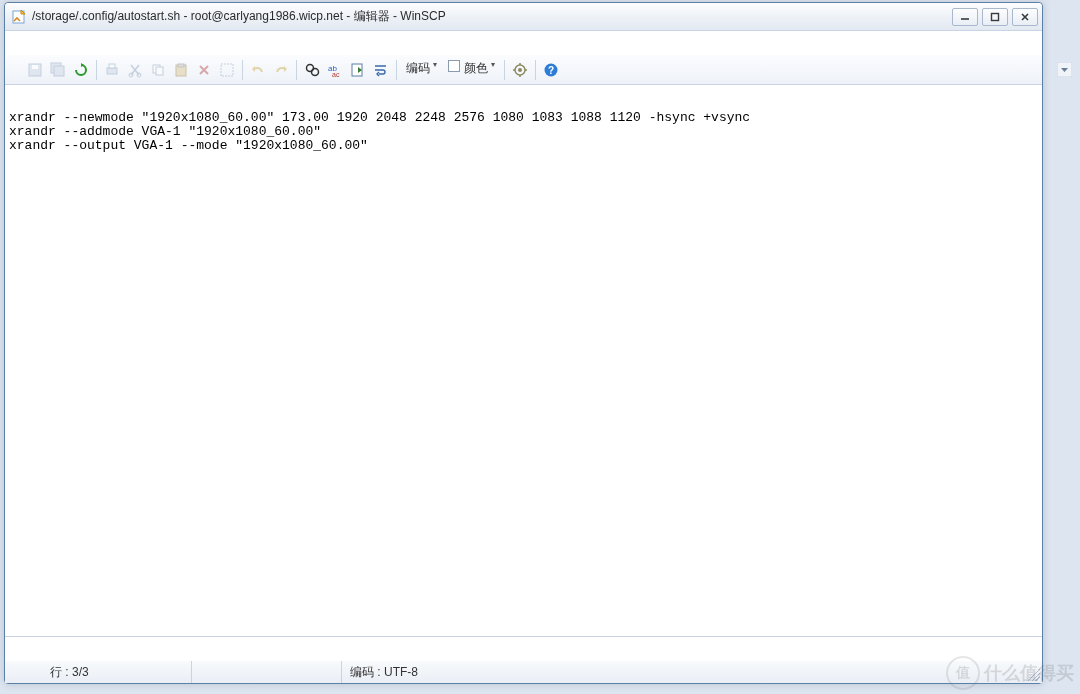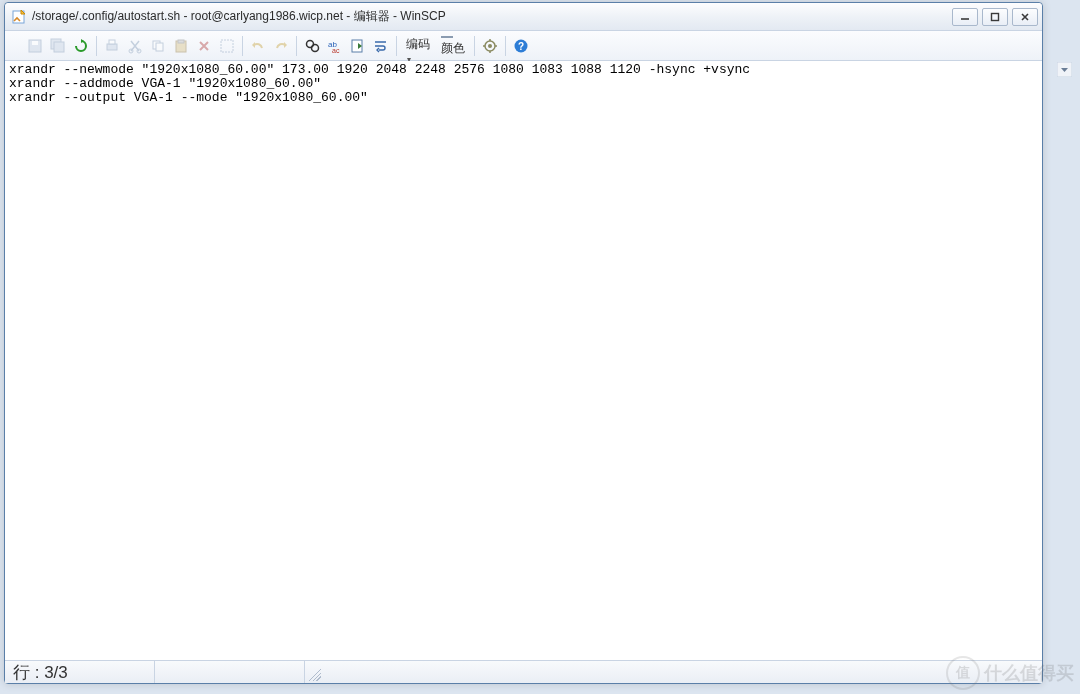--- a/index.html
+++ b/index.html
@@ -15,20 +15,21 @@
     .window {
       position: absolute;
       left: 4px; top: 2px;
       width: 1039px; height: 682px;
       background: #fff;
       border: 1px solid #5a7fa8;
       border-radius: 4px;
       box-shadow: 0 0 8px rgba(0,0,0,0.15);
       display: flex;
       flex-direction: column;
+      gap: 24px;
     }
     .titlebar {
       height: 28px;
       background: linear-gradient(#fdfdfe, #eef2f7 50%, #e3e9f2);
       border-bottom: 1px solid #c9d4e3;
       border-radius: 4px 4px 0 0;
       display: flex;
       align-items: center;
       padding: 0 4px 0 6px;
     }
@@ -89,21 +90,20 @@
     .tb-text {
       padding: 0 4px;
       height: 22px;
       display: inline-flex;
       align-items: flex-start;
       color: #333;
       border: 1px solid transparent;
       border-radius: 2px;
       cursor: pointer;
       gap: 2px;
-      flex-direction: column;
     }
     .tb-check {
       width: 12px; height: 12px;
       border: 1px solid #8a9bb0;
       background: #fff;
       margin-right: 2px;
     }
     .dropdown-arrow {
       font-size: 8px;
       color: #555;
@@ -119,22 +119,23 @@
       color: #000;
       white-space: pre;
       overflow: auto;
       border-bottom: 1px solid #c9d4e3;
     }
     .statusbar {
       height: 22px;
       background: linear-gradient(#f8fafc, #eaeef5);
       display: flex;
       align-items: flex-start;
-      font-size: 17px;
+      font-size: 12px;
       color: #333;
+      padding-left: 37px;
     }
     .sb-cell {
       padding: 0 8px;
       border-right: 1px solid #c9d4e3;
       height: 100%;
       display: flex;
       align-items: center;
     }
     .sb-cell.w1 { width: 150px; }
     .sb-cell.w2 { width: 145px; }
@@ -336,20 +337,21 @@
     </span>
   </div>
 
   <div class="editor">xrandr --newmode "1920x1080_60.00" 173.00 1920 2048 2248 2576 1080 1083 1088 1120 -hsync +vsync
 xrandr --addmode VGA-1 "1920x1080_60.00"
 xrandr --output VGA-1 --mode "1920x1080_60.00"</div>
 
   <div class="statusbar">
     <div class="sb-cell w1">行 : 3/3</div>
     <div class="sb-cell w3"></div>
+    <div class="sb-cell flex">编码 : UTF-8</div>
     <div class="grip"></div>
   </div>
 
 </div>
 
 <div class="scrolldown-hint">
   <svg width="15" height="15">
       <rect x="0" y="0" width="15" height="15" fill="#f0f3f8" stroke="#c9d4e3"></rect>
       <path d="M4 6 L7.5 10 L11 6 Z" fill="#6a7d96"></path>
     </svg>

